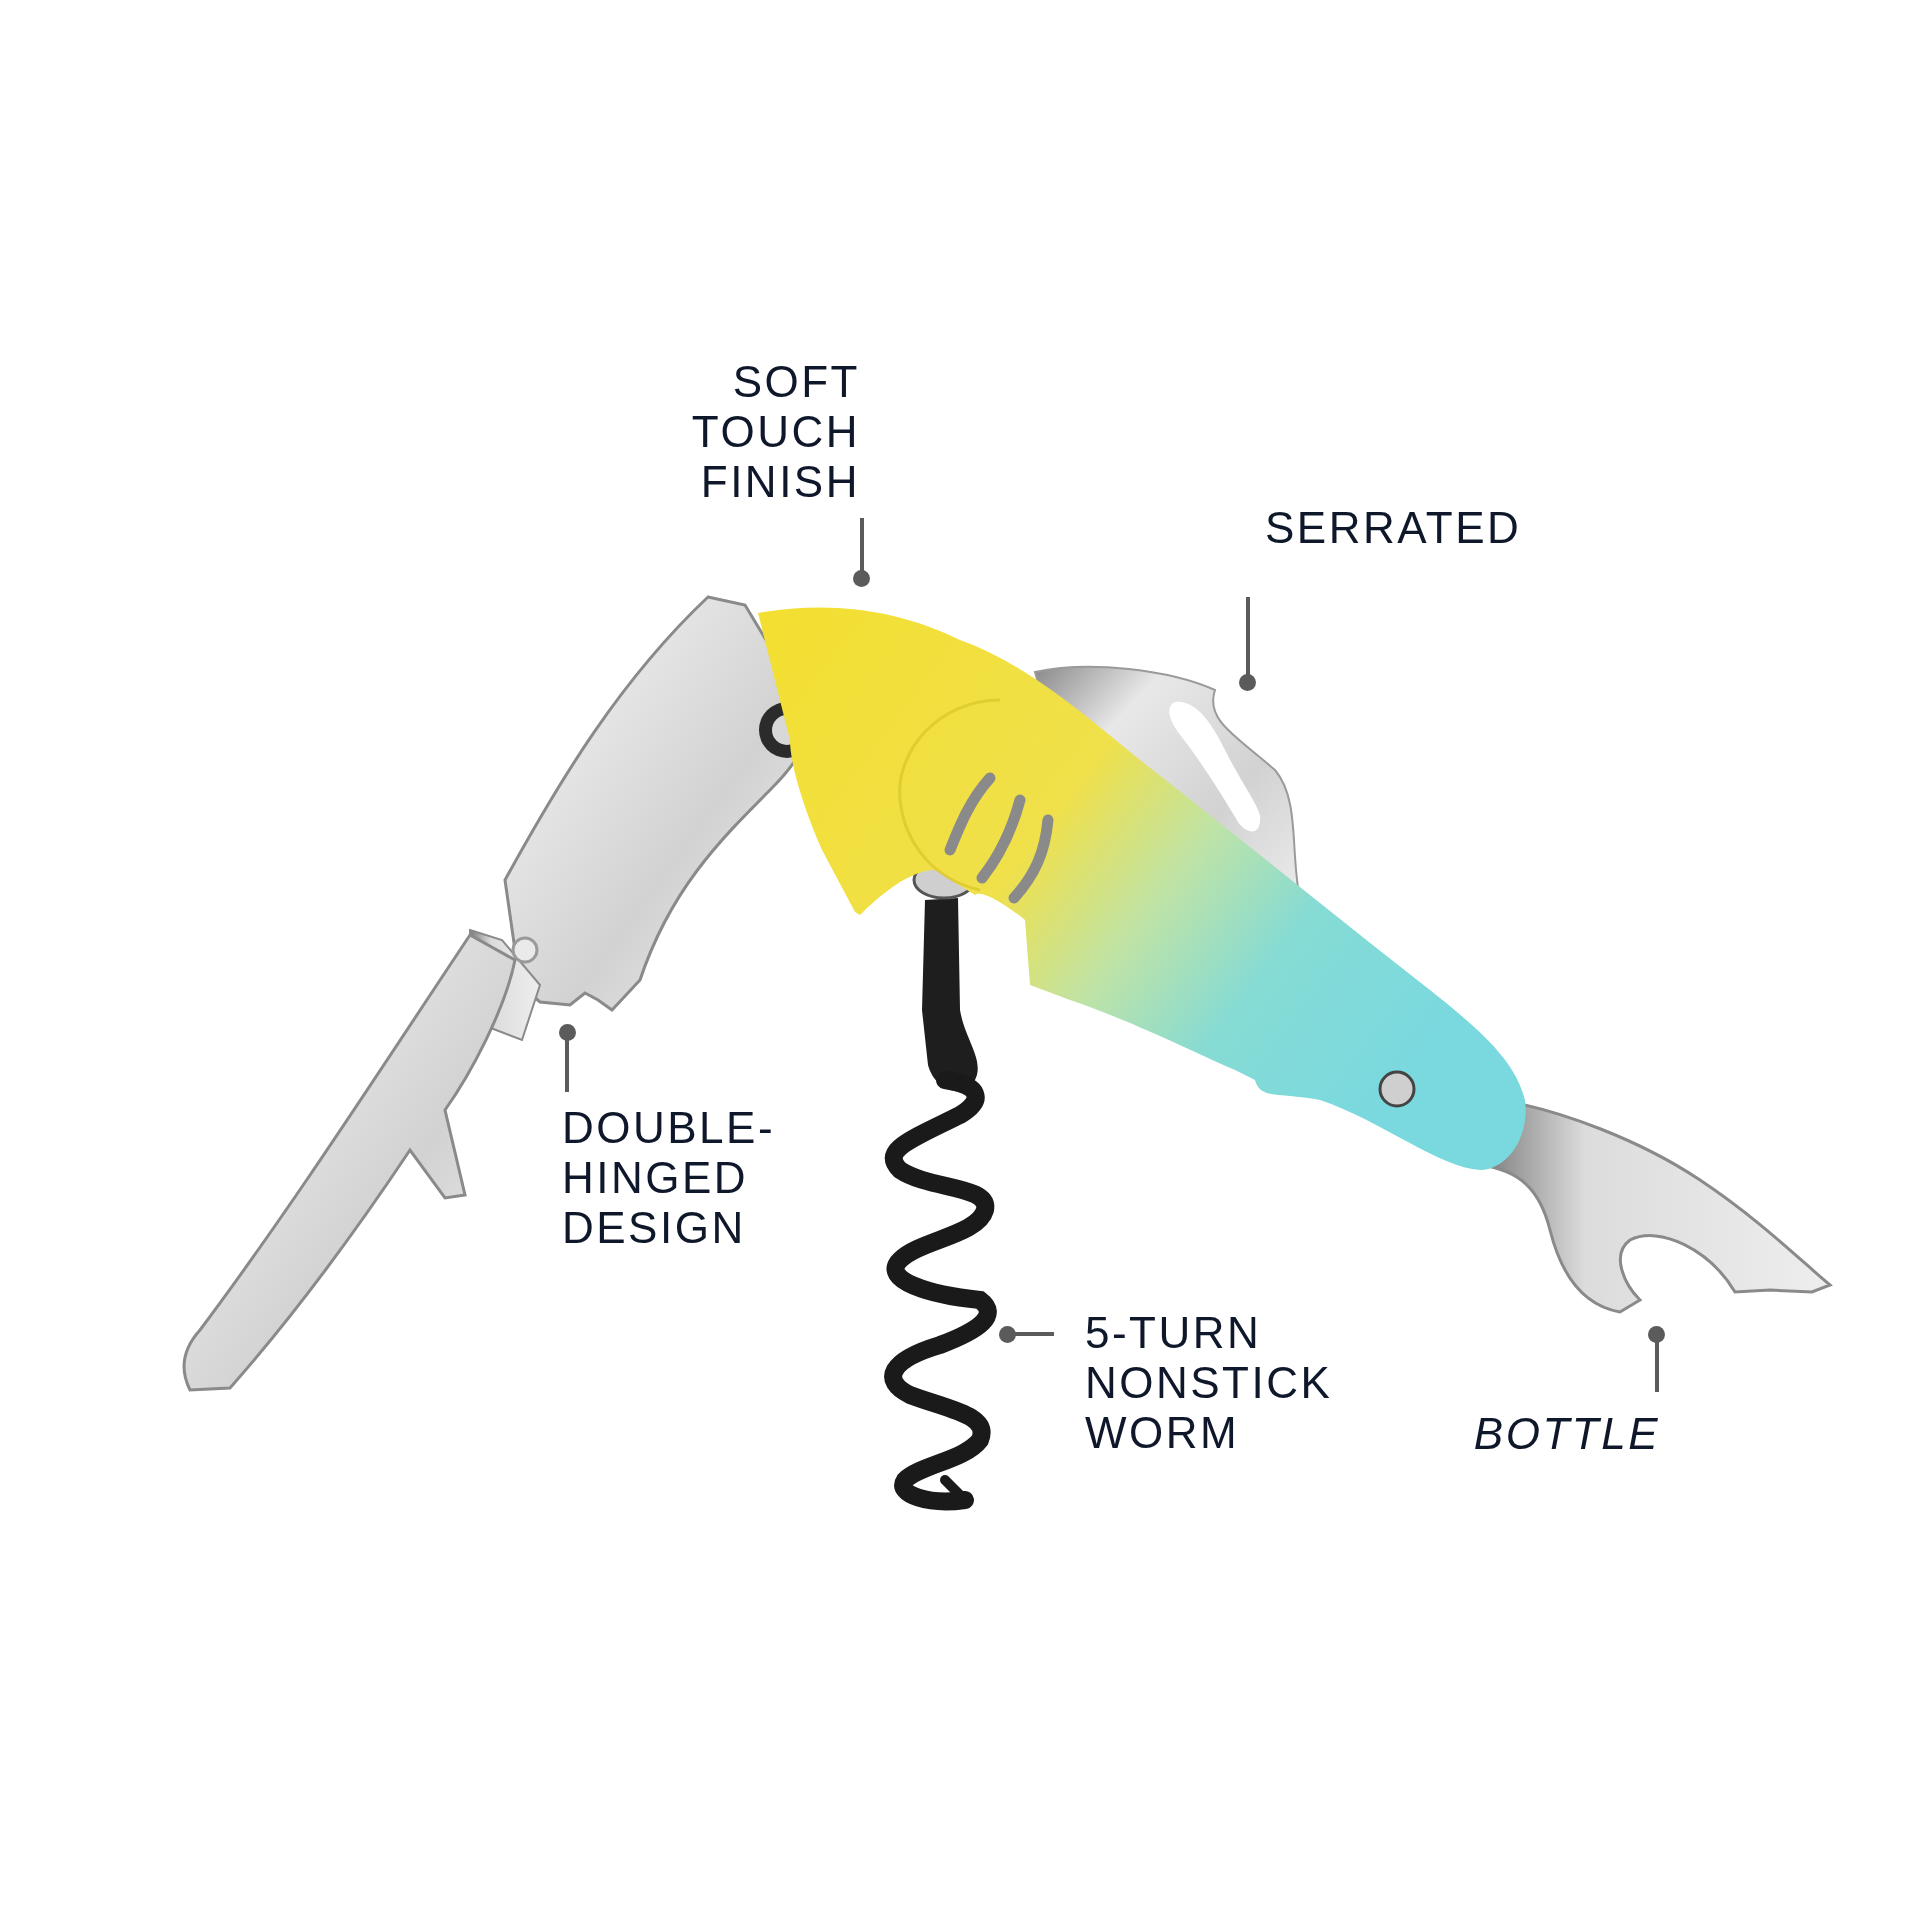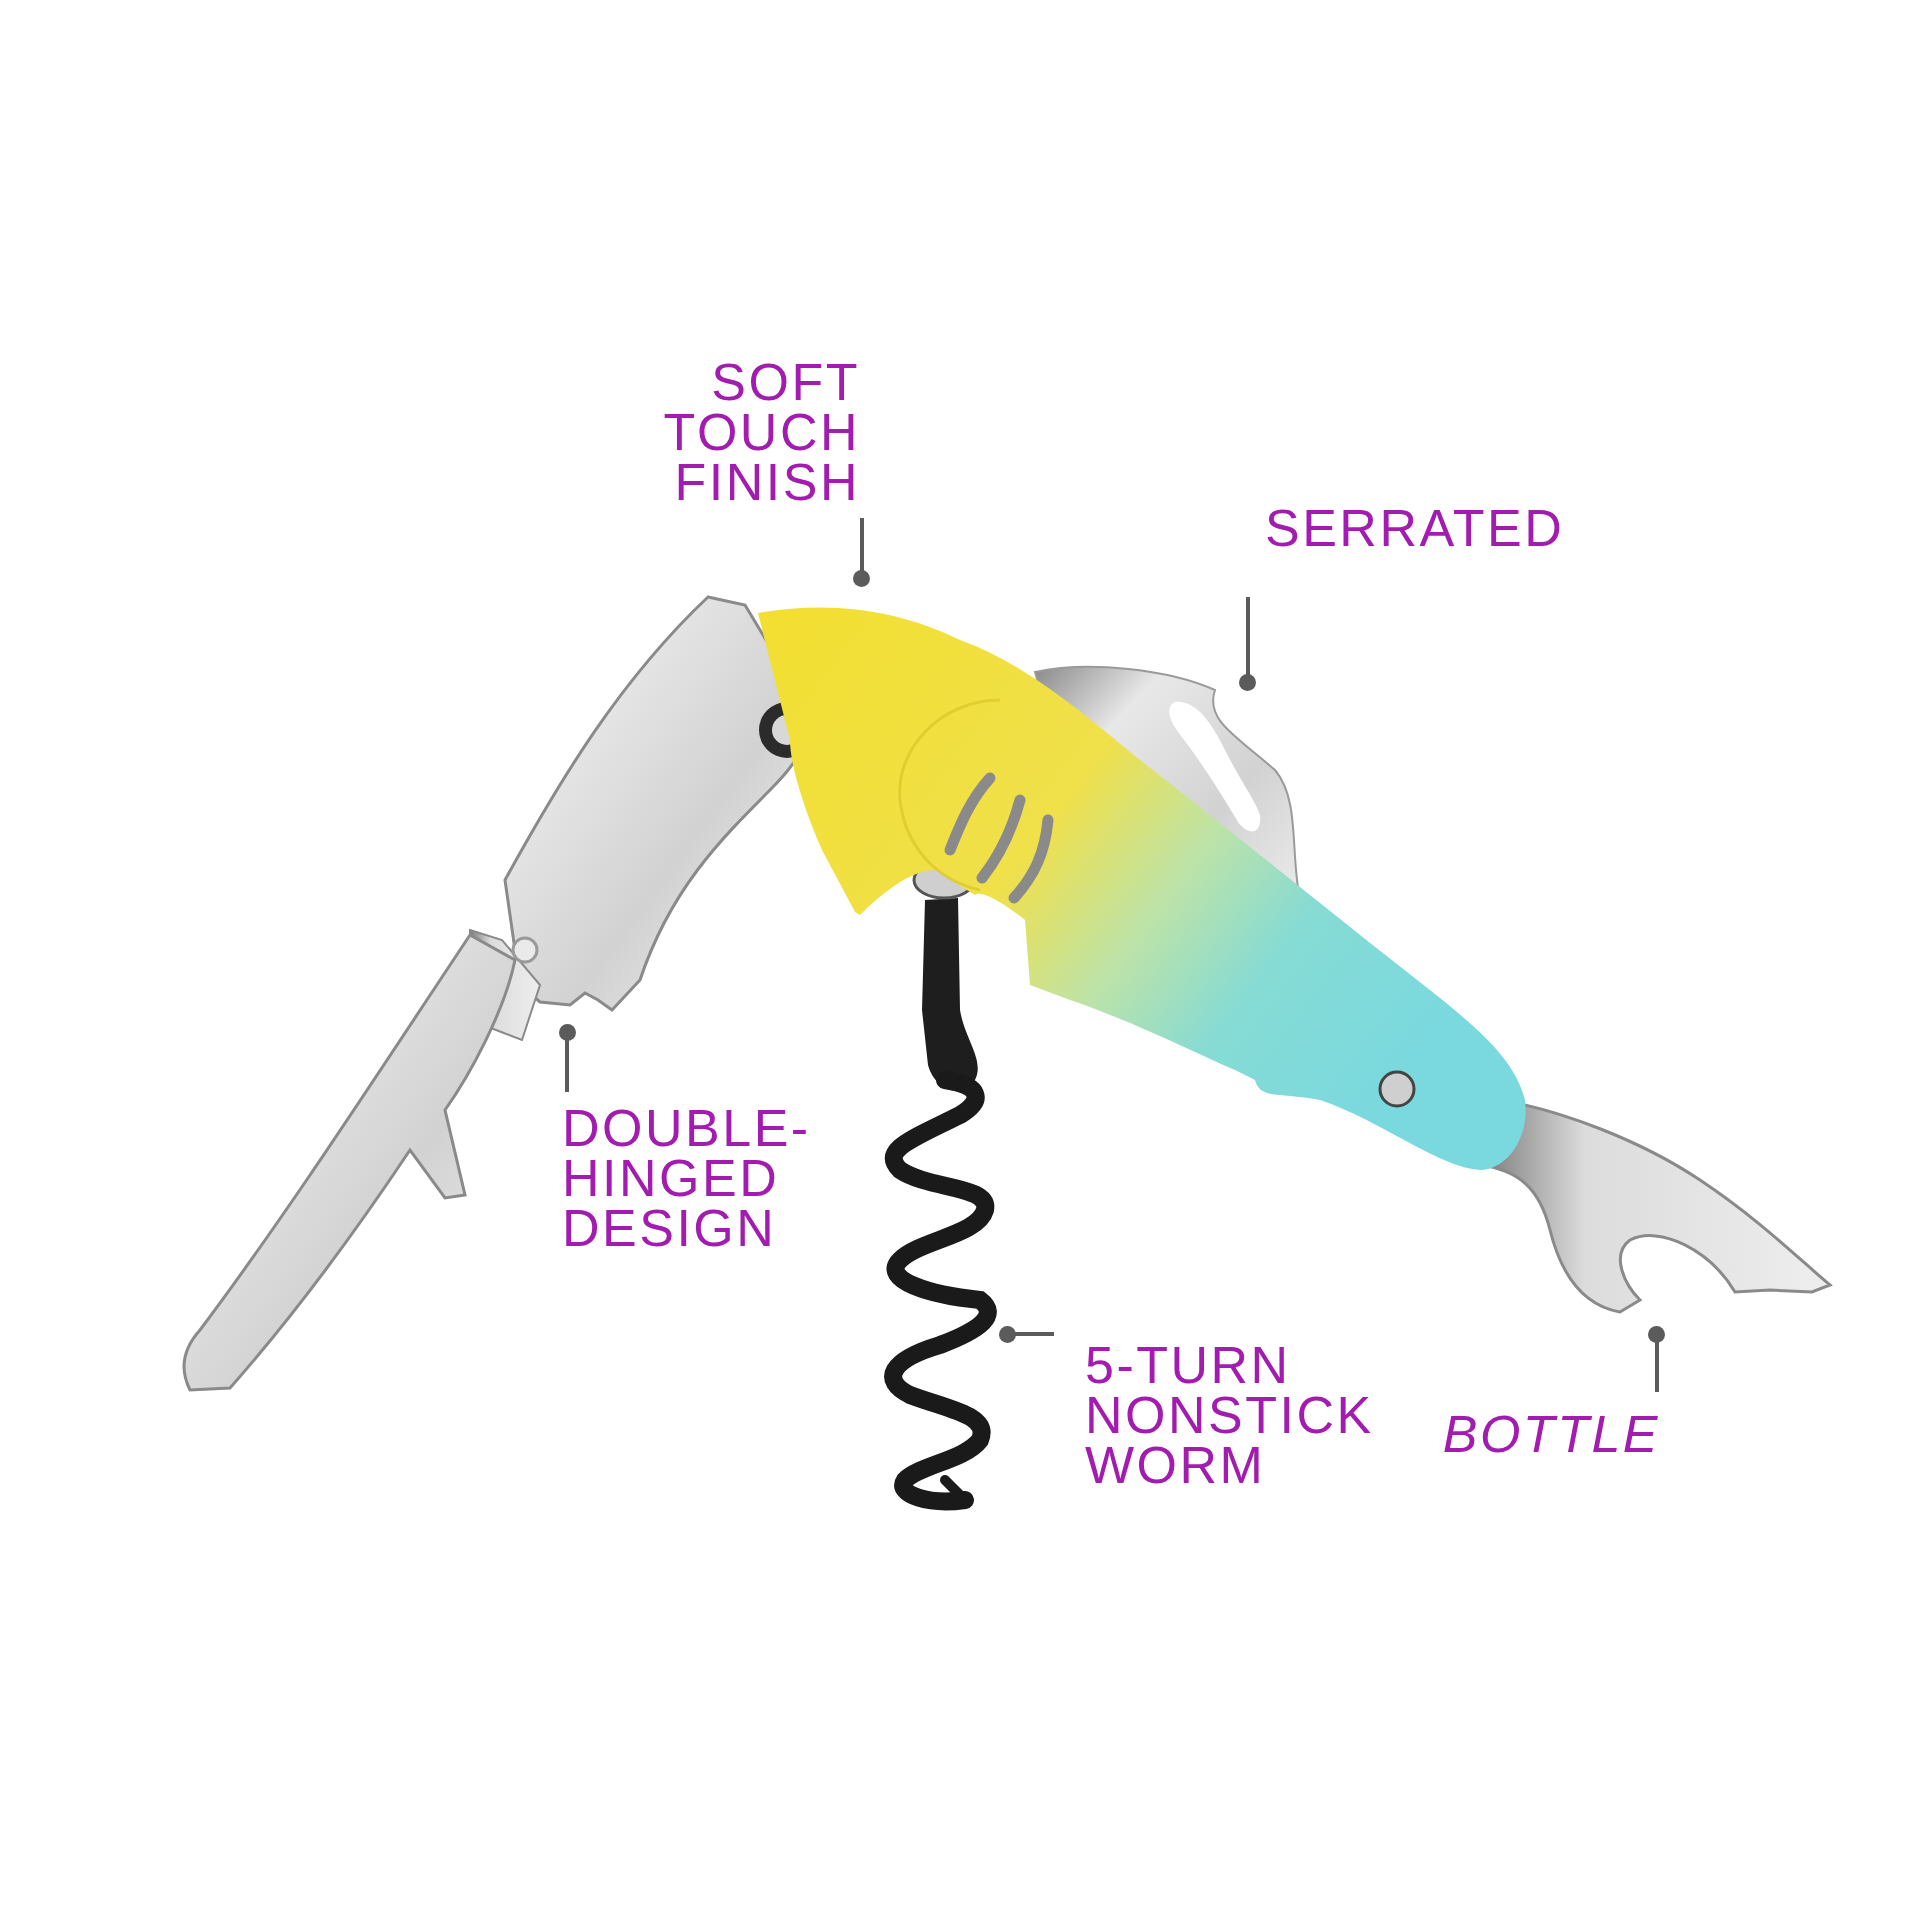--- a/index.html
+++ b/index.html
@@ -1,19 +1,19 @@
 <!DOCTYPE html>
 <html><head>
 <meta charset="utf-8">
 <style>
   html, body { margin: 0; padding: 0; background: #ffffff; }
   #stage { position: relative; width: 1920px; height: 1920px; overflow: hidden; background: #ffffff; }
   #product { position: absolute; left: 0; top: 0; width: 1920px; height: 1920px; }
-  .callout { position: absolute; color: #a21caf; font-family: "Liberation Sans", "DejaVu Sans", sans-serif;
-             font-size: 52px; line-height: 50px; letter-spacing: 2.5px; font-weight: normal; text-transform: uppercase; }
+  .callout { position: absolute; color: #0f172a; font-family: "Liberation Sans", "DejaVu Sans", sans-serif;
+             font-size: 44px; line-height: 50px; letter-spacing: 2.5px; font-weight: normal; text-transform: uppercase; }
   .callout .ln { display: block; white-space: nowrap; }
   .right { text-align: right; }
   .leader { position: absolute; background: #5b5b5c; }
   .dot { position: absolute; width: 17px; height: 17px; border-radius: 50%; background: #5b5b5c; }
 </style>
 </head>
 <body>
 
 <div id="stage">
 
@@ -97,21 +97,21 @@
   <div class="dot" style="left:559px; top:1024px;"></div>
   <div class="leader" style="left:565px; top:1032px; width:4px; height:60px;"></div>
   <div class="callout" style="left:562px; top:1103px;">
     <span class="ln">DOUBLE-</span>
     <span class="ln">HINGED</span>
     <span class="ln">DESIGN</span>
   </div>
 
   <div class="dot" style="left:999px; top:1326px;"></div>
   <div class="leader" style="left:1008px; top:1332px; width:46px; height:4px;"></div>
-  <div class="callout" style="left:1085px; top:1308px;margin-top:32px;">
+  <div class="callout" style="left:1085px; top:1308px;">
     <span class="ln">5-TURN</span>
     <span class="ln">NONSTICK</span>
     <span class="ln">WORM</span>
   </div>
 
   <div class="dot" style="left:1648px; top:1326px;"></div>
   <div class="leader" style="left:1655px; top:1334px; width:4px; height:58px;"></div>
   <div class="callout right" style="left:1360px; top:1409px; width:300px;font-style:italic;">
     <span class="ln">BOTTLE</span>
   </div>

